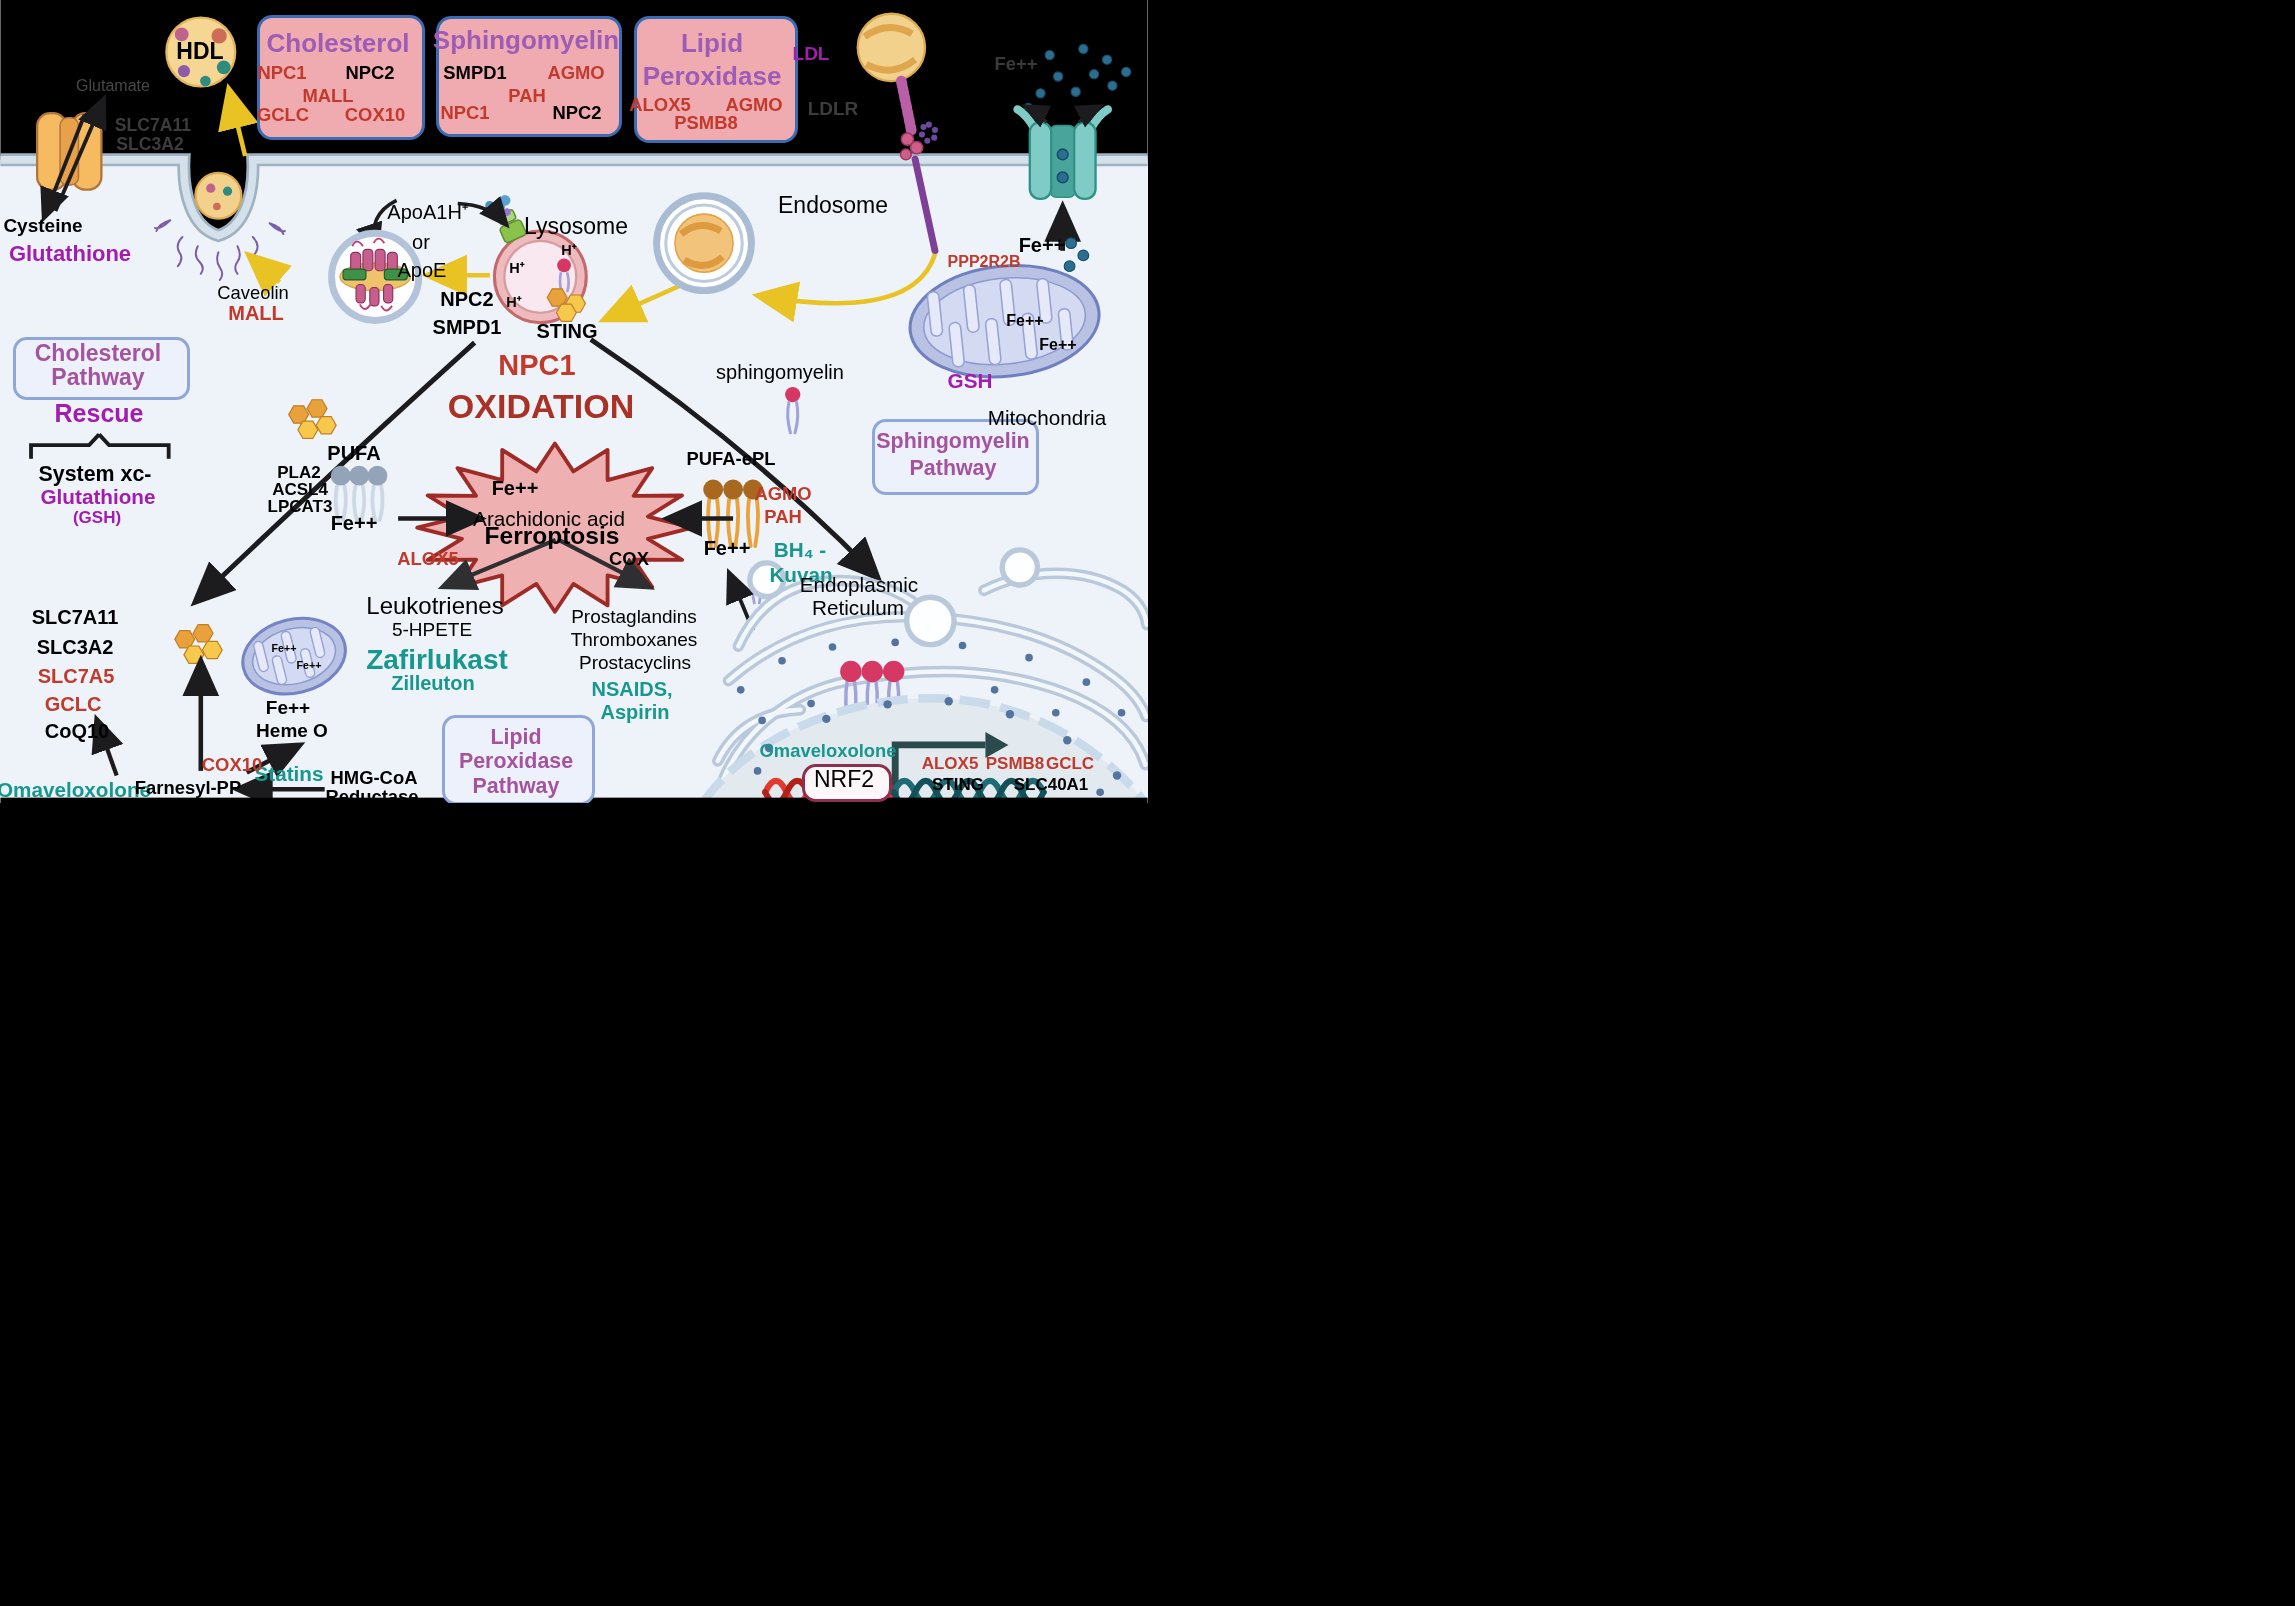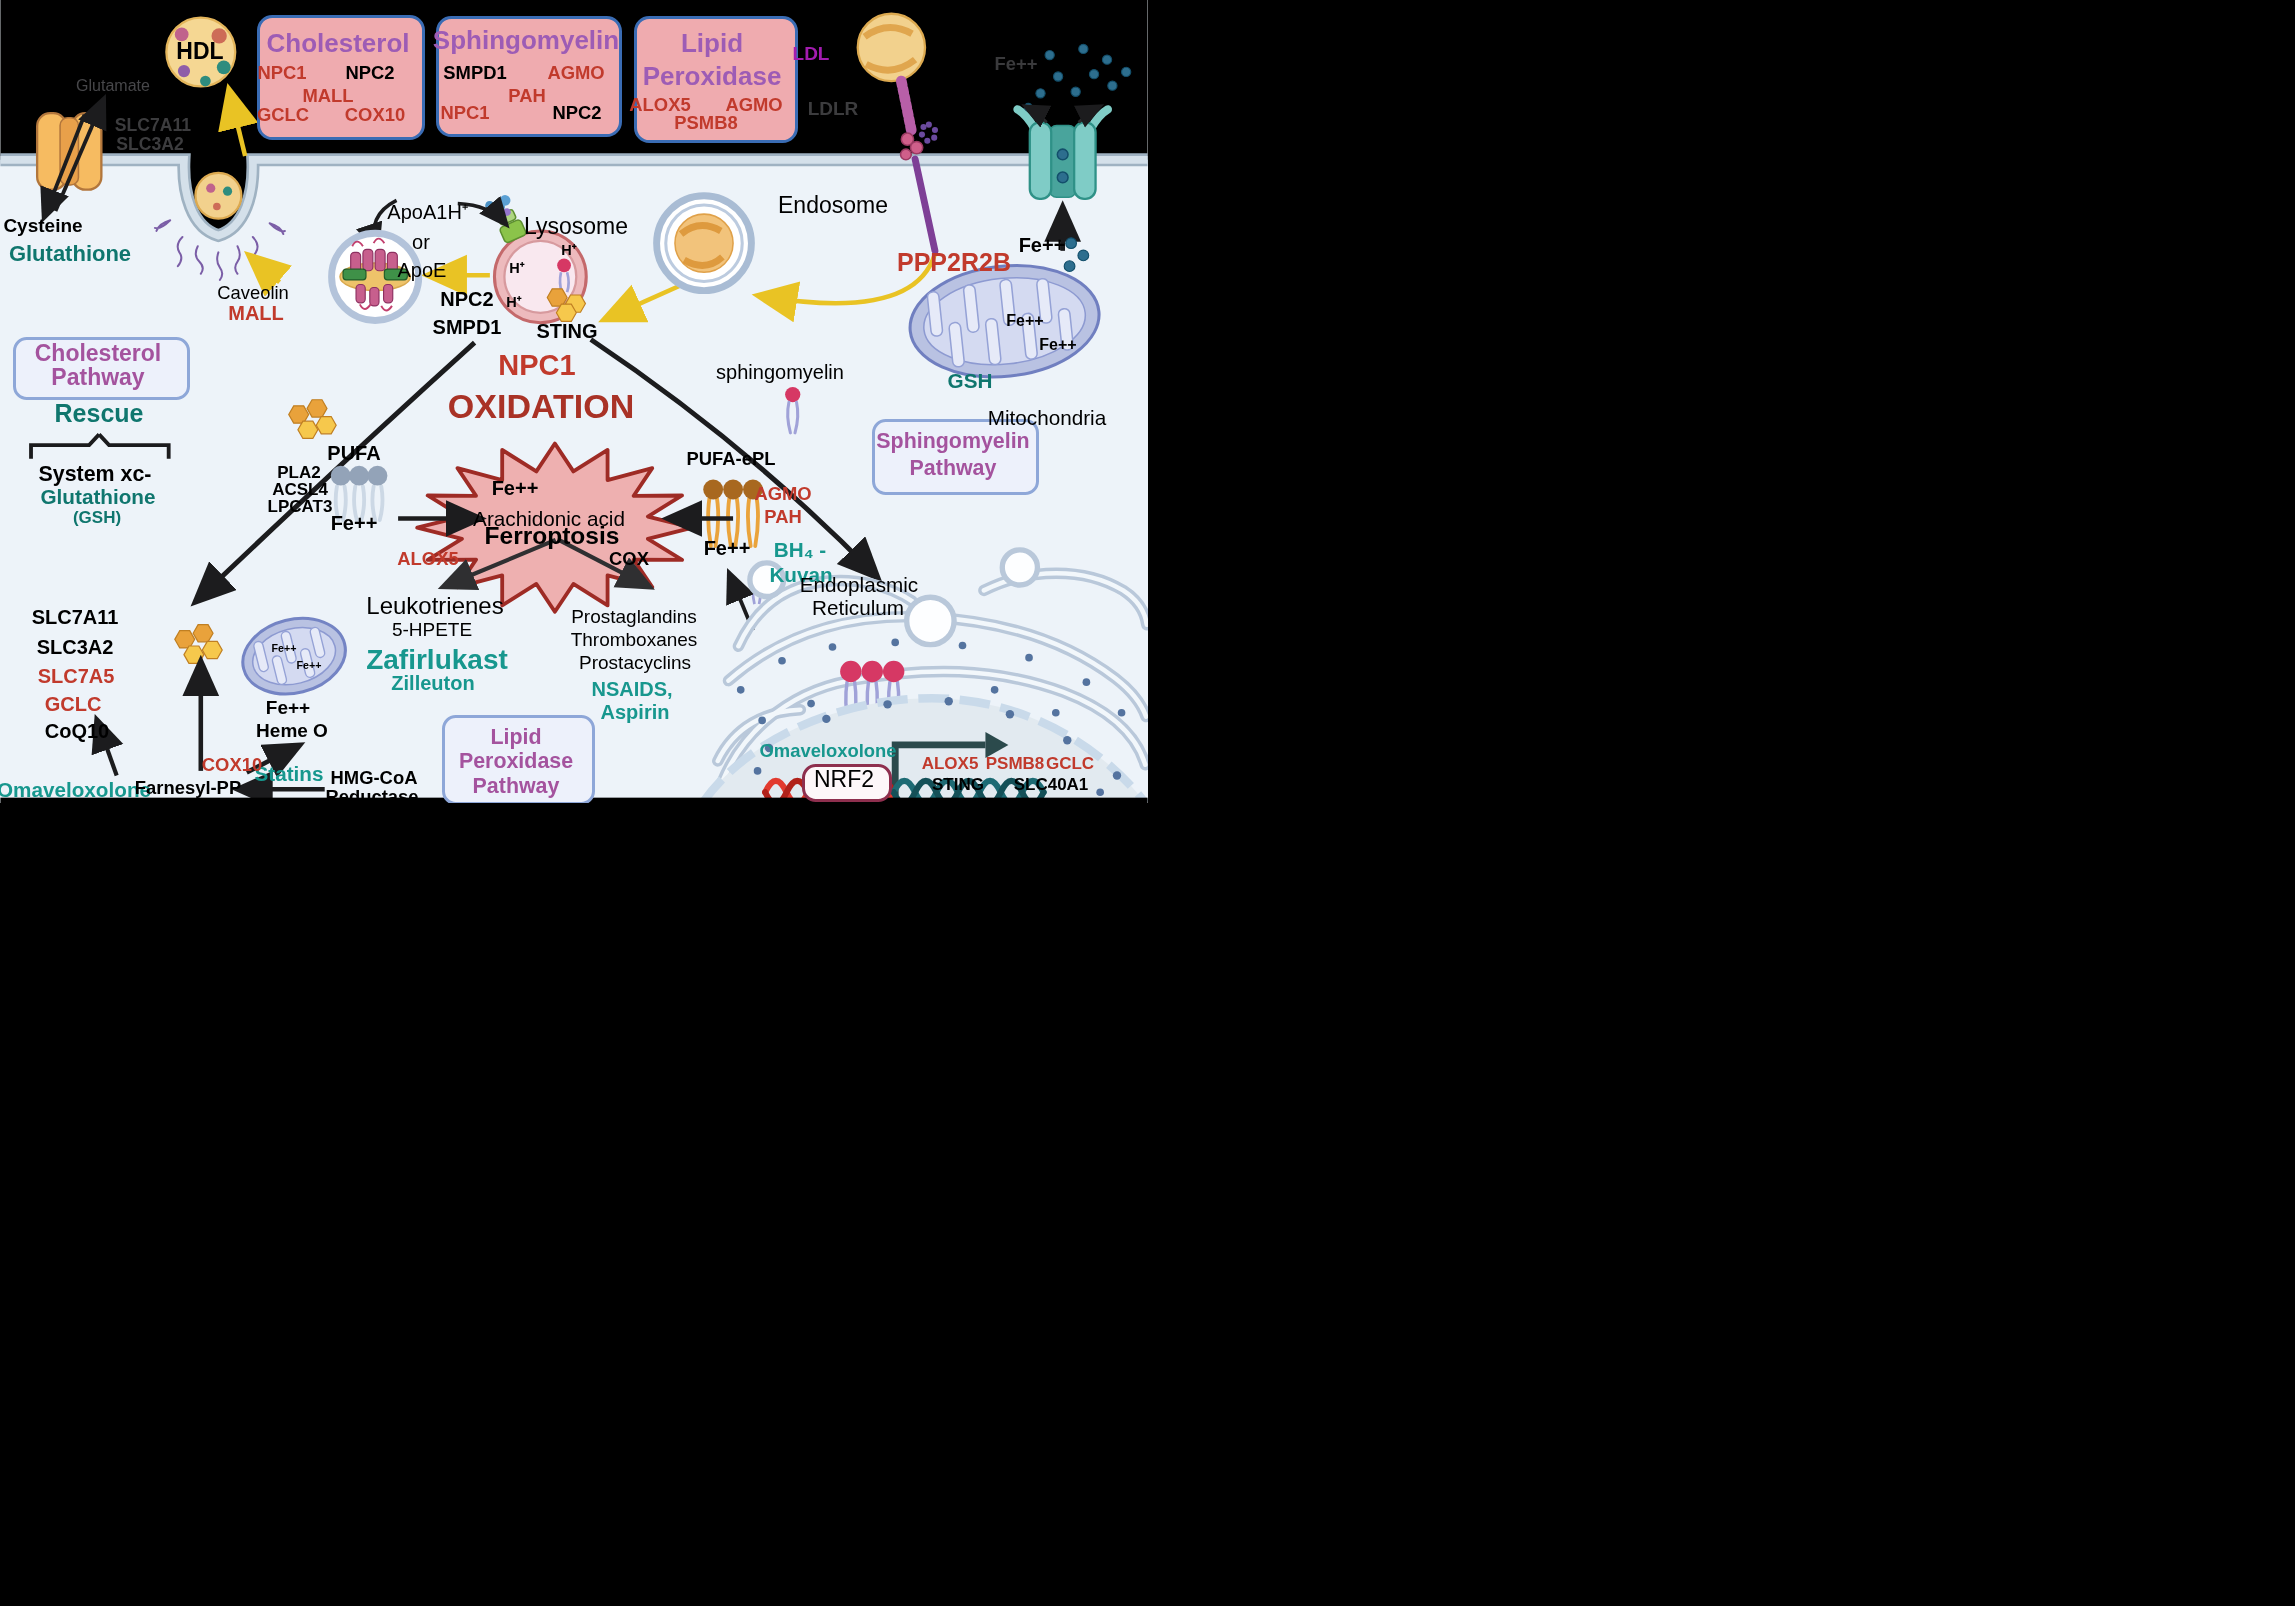--- a/index.html
+++ b/index.html
@@ -3,21 +3,21 @@
 <meta charset="utf-8">
 <style>
   html,body{margin:0;padding:0;background:#000;}
   .stage{position:relative;width:1148px;height:803px;overflow:hidden;background:#edf3f9;
          font-family:"Liberation Sans",sans-serif;}
   .art{position:absolute;left:0;top:0;z-index:1;}
   .lbl{position:absolute;z-index:6;white-space:nowrap;transform:translate(-50%,-50%);
        text-align:center;line-height:1.04;font-family:"Liberation Sans",sans-serif;}
   .b{font-weight:bold}
   .k{color:#000000}.r{color:#c13a2c}.dr{color:#a93226}.t{color:#17978e}
-  .g{color:#0f766e}.gy{color:#47474a}.p{color:#9d5cb5}.pp{color:#a4539e}
+  .g{color:#a21caf}.gy{color:#47474a}.p{color:#9d5cb5}.pp{color:#a4539e}
   .pinkbox{position:absolute;z-index:4;background:#efabaf;border:3.8px solid #3a6cb4;border-radius:15.3px;}
   .pathbox{position:absolute;z-index:4;background:#edf1fb;border:3.1px solid #8ea7d8;border-radius:13.8px;}
   .nrf2box{position:absolute;z-index:5;background:#fdf7f9;border:3.1px solid #8e2f4e;border-radius:13.8px;}
 </style>
 </head>
 <body>
 
 <div class="stage">
 
 <svg class="art" width="1148" height="803" viewBox="0 0 1500 1050">
@@ -374,21 +374,21 @@
 <div class="lbl k b" style="left:517px;top:269px;font-size:14.5px">H⁺</div>
 <div class="lbl k b" style="left:569px;top:251px;font-size:14.5px">H⁺</div>
 <div class="lbl k b" style="left:514px;top:303px;font-size:14.5px">H⁺</div>
 <div class="lbl k b" style="left:467px;top:299px;font-size:20px">NPC2</div>
 <div class="lbl k b" style="left:467px;top:327px;font-size:20px">SMPD1</div>
 <div class="lbl k b" style="left:567px;top:331px;font-size:20px">STING</div>
 <div class="lbl r b" style="left:537px;top:365px;font-size:29px">NPC1</div>
 <div class="lbl dr b" style="left:541px;top:407px;font-size:34px">OXIDATION</div>
 <div class="lbl k" style="left:833px;top:206px;font-size:23px">Endosome</div>
 
-<div class="lbl r b" style="left:954px;top:262px;font-size:25px">PPP2R2B</div>
+<div class="lbl r b" style="left:984px;top:262px;font-size:16px">PPP2R2B</div>
 <div class="lbl k b" style="left:1025px;top:321px;font-size:16px">Fe++</div>
 <div class="lbl k b" style="left:1058px;top:345px;font-size:16px">Fe++</div>
 <div class="lbl g b" style="left:970px;top:381px;font-size:20.7px">GSH</div>
 <div class="lbl k" style="left:1047px;top:418px;font-size:20.7px">Mitochondria</div>
 <div class="lbl k" style="left:780px;top:372px;font-size:20px">sphingomyelin</div>
 
 <div class="pathbox" style="left:13px;top:337px;width:171px;height:57px;"></div>
 <div class="lbl pp b" style="left:98px;top:354px;font-size:23px">Cholesterol</div>
 <div class="lbl pp b" style="left:98px;top:378px;font-size:23px">Pathway</div>
 

